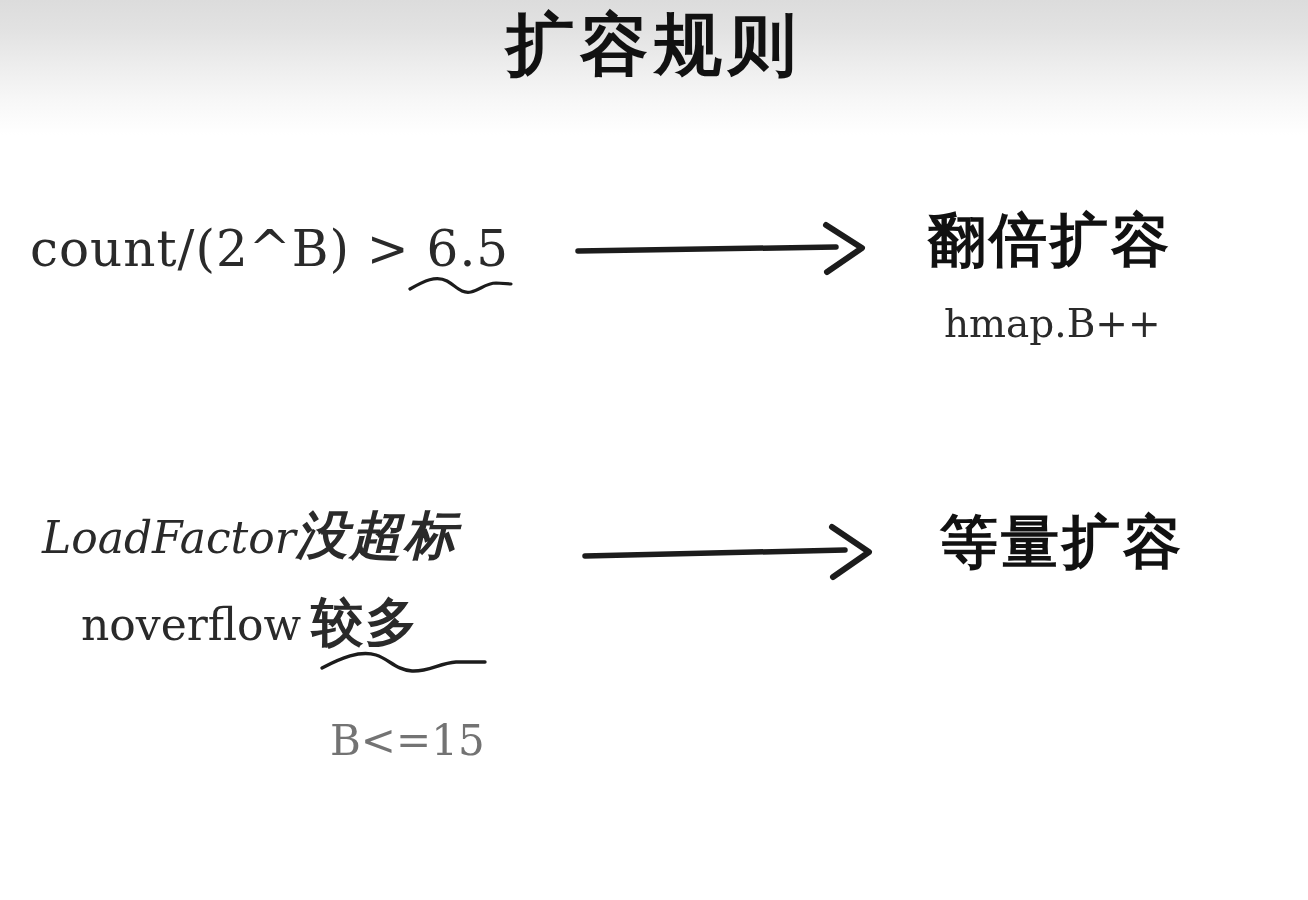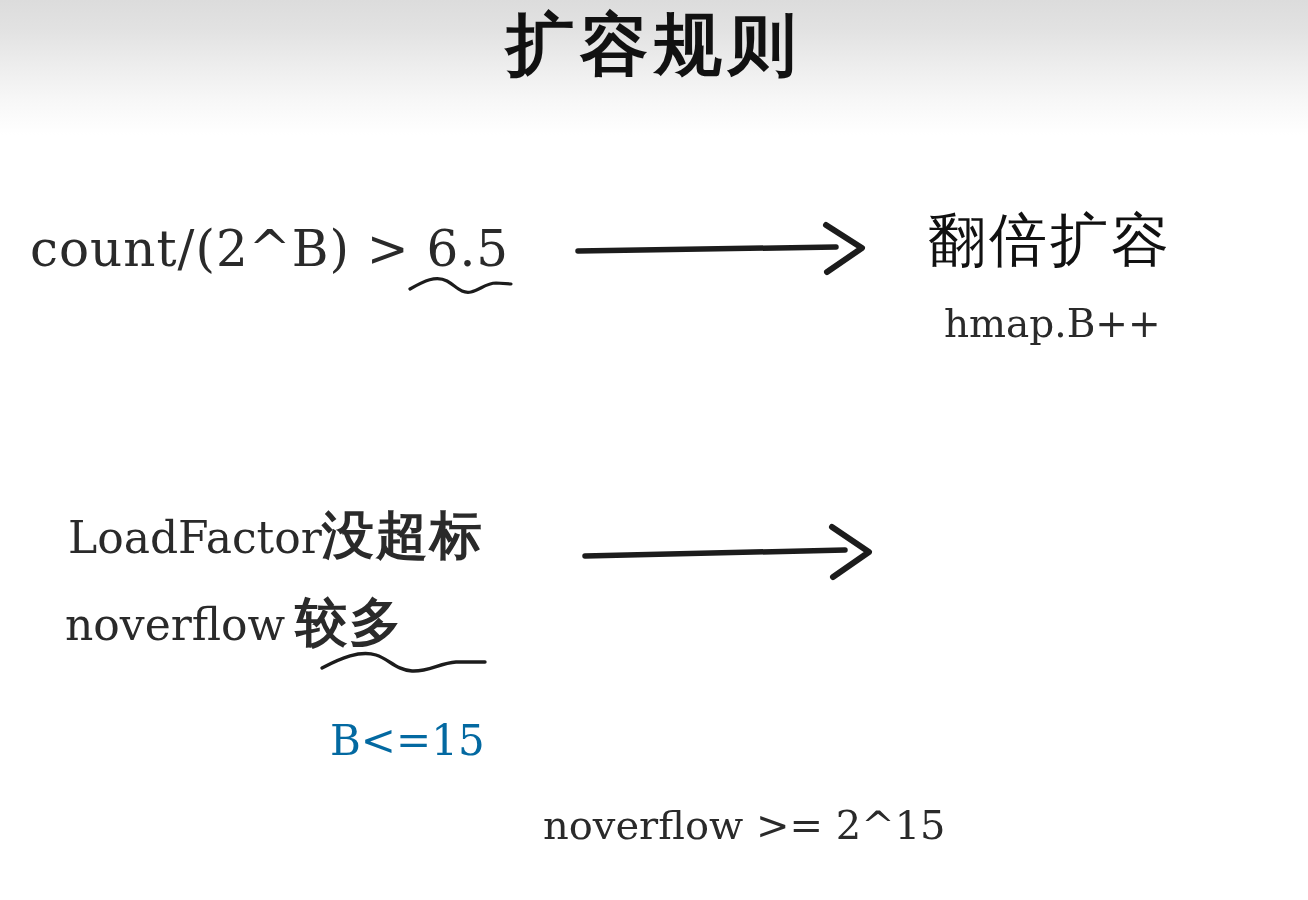--- a/index.html
+++ b/index.html
@@ -47,21 +47,21 @@
   .mono {
     position: absolute;
     font-family: "DejaVu Serif", "Liberation Serif", serif;
     color: #2a2a2a;
     white-space: nowrap;
     text-align: center;
   }
   .brush {
     position: absolute;
     font-family: "DejaVu Serif", "Liberation Serif", serif;
-    font-weight: 400;
+    font-weight: 700;
     color: #111111;
     white-space: nowrap;
   }
 
   
   #cond-1 {
     left: 30px;
     top: 218px;
     font-size: 50px;
     line-height: 62px;
@@ -80,35 +80,36 @@
   #result-1-sub {
     left: 944px;
     top: 295px;
     font-size: 39px;
     line-height: 58px;
     letter-spacing: 0px;
   }
 
   
   #cond-2-line1 {
-    left: 68px;
+    left: 42px;
     top: 505px;
     font-size: 44px;
     line-height: 60px;
     letter-spacing: 0px;
+    font-style: italic;
   }
   #cond-2-line1 .cn {
     font-family: "DejaVu Serif", "Liberation Serif", serif;
     font-weight: 700;
     font-size: 52px;
     letter-spacing: 2px;
   }
   
   #cond-2-line2 {
-    left: 65px;
+    left: 81px;
     top: 592px;
     font-size: 44px;
     line-height: 60px;
     letter-spacing: 0px;
   }
   #cond-2-line2 .cn {
     font-family: "DejaVu Serif", "Liberation Serif", serif;
     font-weight: 700;
     font-size: 52px;
     letter-spacing: 2px;
@@ -135,21 +136,21 @@
     position: relative;
     height: 82px;
   }
   .detail-cond {
     position: absolute;
     left: 0;
     top: 0;
     font-family: "DejaVu Serif", "Liberation Serif", serif;
     font-size: 42px;
     line-height: 58px;
-    color: #0369a1;
+    color: #737373;
     white-space: nowrap;
     letter-spacing: 0px;
   }
   .detail-rule {
     position: absolute;
     left: 205px;
     top: 2px;
     font-family: "DejaVu Serif", "Liberation Serif", serif;
     font-size: 40px;
     line-height: 58px;
@@ -185,27 +186,27 @@
   <div id="result-1-sub" class="mono">hmap.B++</div>
 
   <div id="cond-2-line1" class="mono">
     <span>LoadFactor</span><span class="cn">没超标</span>
   </div>
 
   <div id="cond-2-line2" class="mono">
     <span>noverflow</span><span class="cn">较多</span>
   </div>
 
+  <div id="result-2" class="brush">等量扩容</div>
 
   <div id="detail-rows">
     <div class="detail-row row-1">
       <div class="detail-cond">B&lt;=15</div>
     </div>
     <div class="detail-row row-2">
-      <div class="detail-rule">noverflow &gt;= 2^15</div>
     </div>
   </div>
 
   <svg id="ink" viewBox="0 0 1308 900">
 
     <g>
       <path d="M578,251 L836,247" stroke="#1c1c1c" stroke-width="5.5" fill="none" stroke-linecap="round"></path>
       <path d="M826,225 L862,248 L827,272" stroke="#1c1c1c" stroke-width="6" fill="none" stroke-linecap="round" stroke-linejoin="round"></path>
     </g>
 

